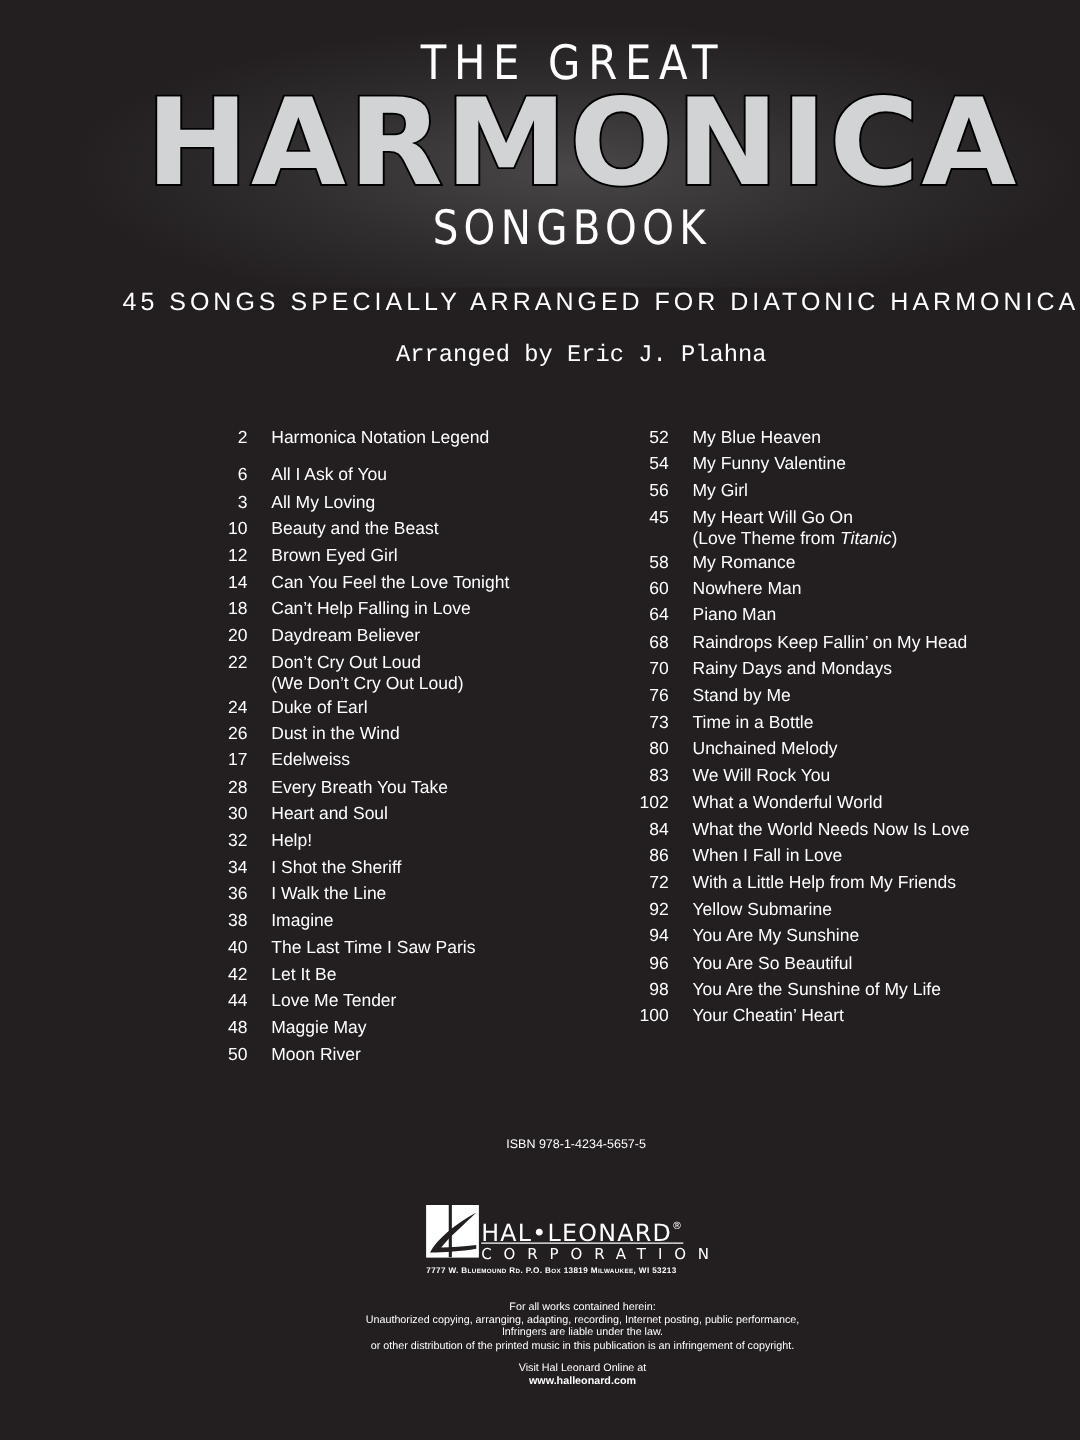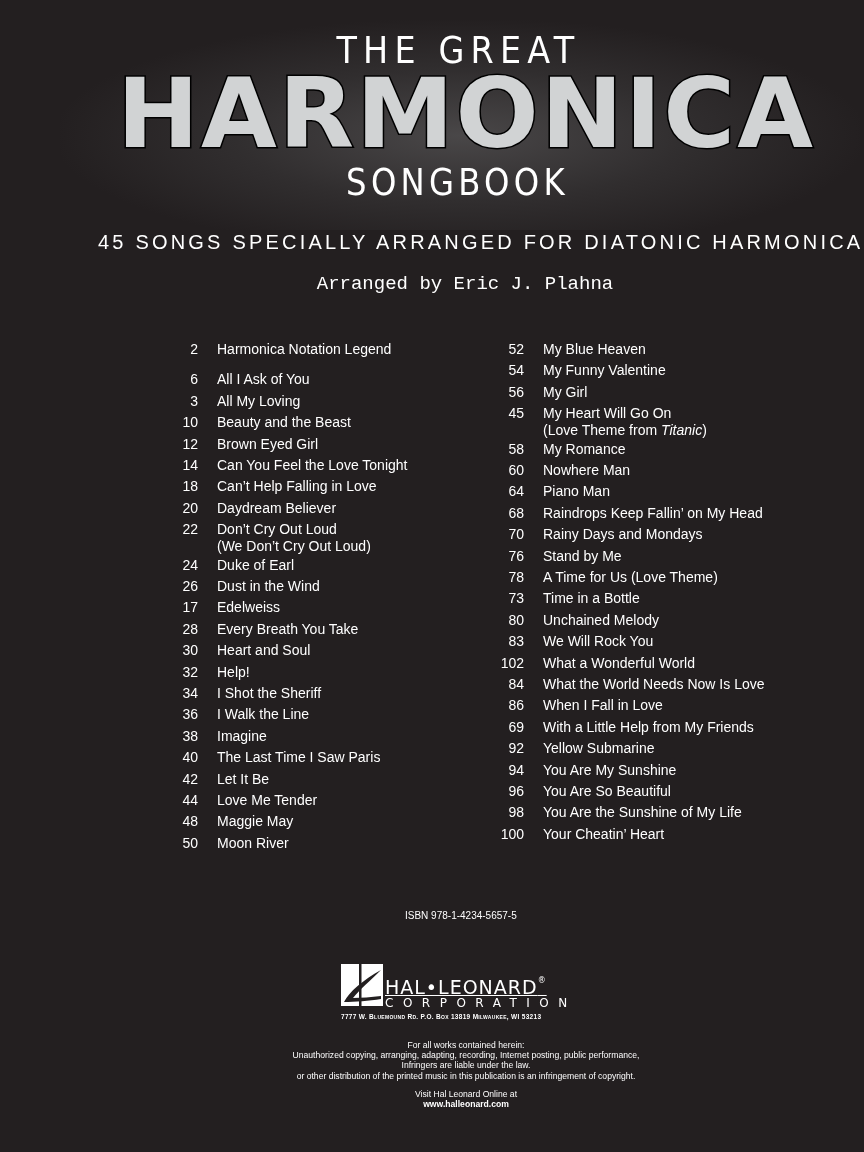--- a/index.html
+++ b/index.html
@@ -58,21 +58,21 @@
       font-size: 19px; padding-left: 66px;
       color: #ffffff;
       font-family: Liberation Mono, monospace;
     }
     .toc-col {
       position: absolute;
       font-size: 14px;
       color: #ffffff;
     }
     .toc-col.left { left: 168px; top: 341px; width: 300px; }
-    .toc-col.right { left: 494px; top: 341px; width: 320px; }
+    .toc-col.right { left: 505px; top: 341px; width: 320px; }
     .toc-row { display: flex; align-items: flex-start; height: 21.4px; line-height: 17px; }
     .toc-row.tall { height: 35.5px; }
     .toc-row.gap-after { margin-bottom: 9px; }
     .toc-page { width: 30px; text-align: right; flex: none; }
     .toc-title { margin-left: 19px; }
     .toc-title .sub { display: block; }
     .toc-title i { font-style: italic; text-align: center; }
     .isbn {
       position: absolute; left: 405px; top: 910px;
       font-size: 10px; color: #ffffff;
@@ -253,24 +253,20 @@
     </div>
     <div class="toc-row">
       <span class="toc-page">70</span>
       <span class="toc-title"><span>Rainy Days and Mondays</span></span>
     </div>
     <div class="toc-row">
       <span class="toc-page">76</span>
       <span class="toc-title"><span>Stand by Me</span></span>
     </div>
     <div class="toc-row">
-      <span class="toc-page">78</span>
-      <span class="toc-title"><span>A Time for Us (Love Theme)</span></span>
-    </div>
-    <div class="toc-row">
       <span class="toc-page">73</span>
       <span class="toc-title"><span>Time in a Bottle</span></span>
     </div>
     <div class="toc-row">
       <span class="toc-page">80</span>
       <span class="toc-title"><span>Unchained Melody</span></span>
     </div>
     <div class="toc-row">
       <span class="toc-page">83</span>
       <span class="toc-title"><span>We Will Rock You</span></span>
@@ -281,21 +277,21 @@
     </div>
     <div class="toc-row">
       <span class="toc-page">84</span>
       <span class="toc-title"><span>What the World Needs Now Is Love</span></span>
     </div>
     <div class="toc-row">
       <span class="toc-page">86</span>
       <span class="toc-title"><span>When I Fall in Love</span></span>
     </div>
     <div class="toc-row">
-      <span class="toc-page">69</span>
+      <span class="toc-page">72</span>
       <span class="toc-title"><span>With a Little Help from My Friends</span></span>
     </div>
     <div class="toc-row">
       <span class="toc-page">92</span>
       <span class="toc-title"><span>Yellow Submarine</span></span>
     </div>
     <div class="toc-row">
       <span class="toc-page">94</span>
       <span class="toc-title"><span>You Are My Sunshine</span></span>
     </div>

